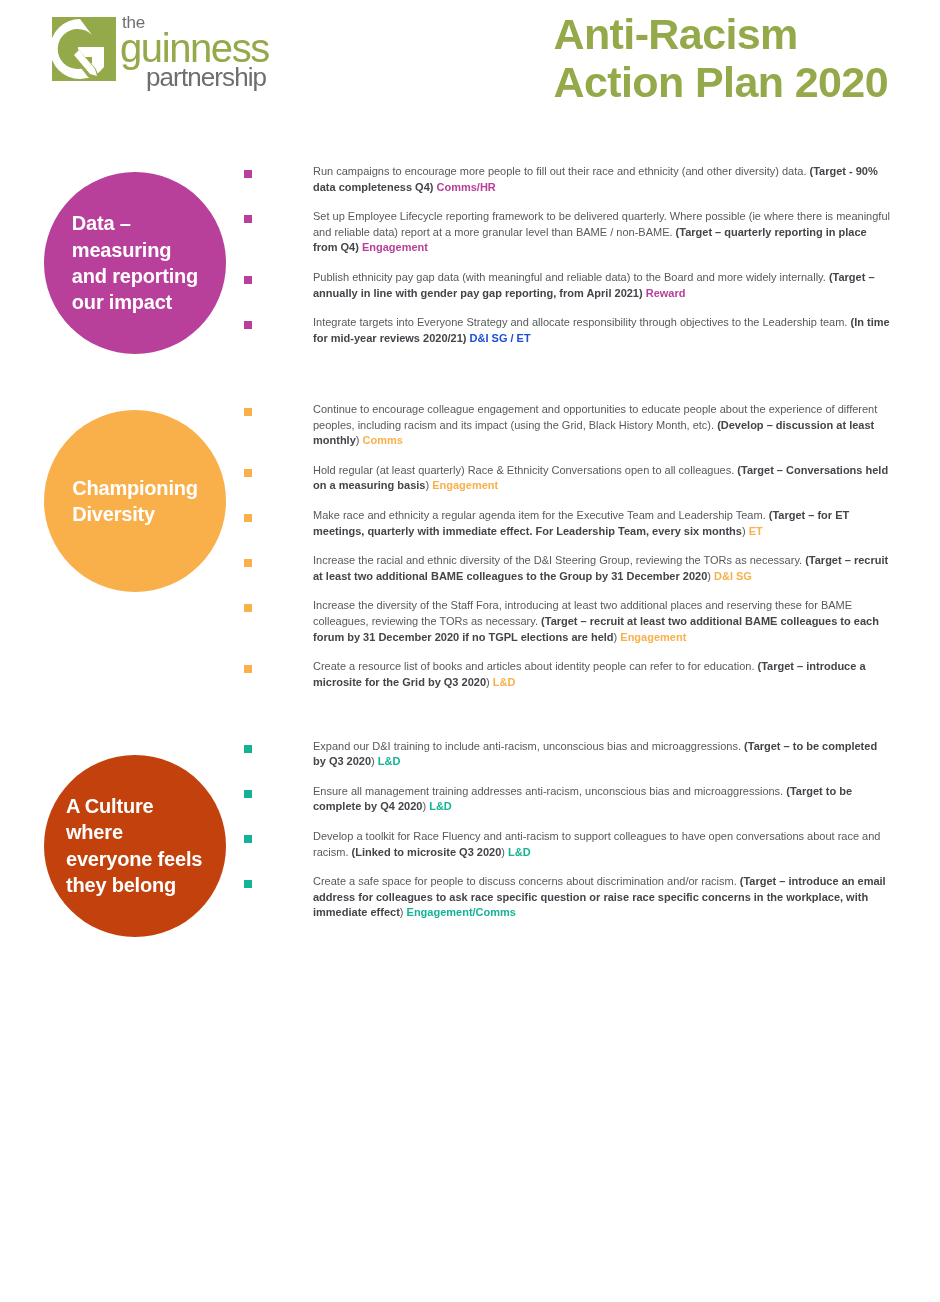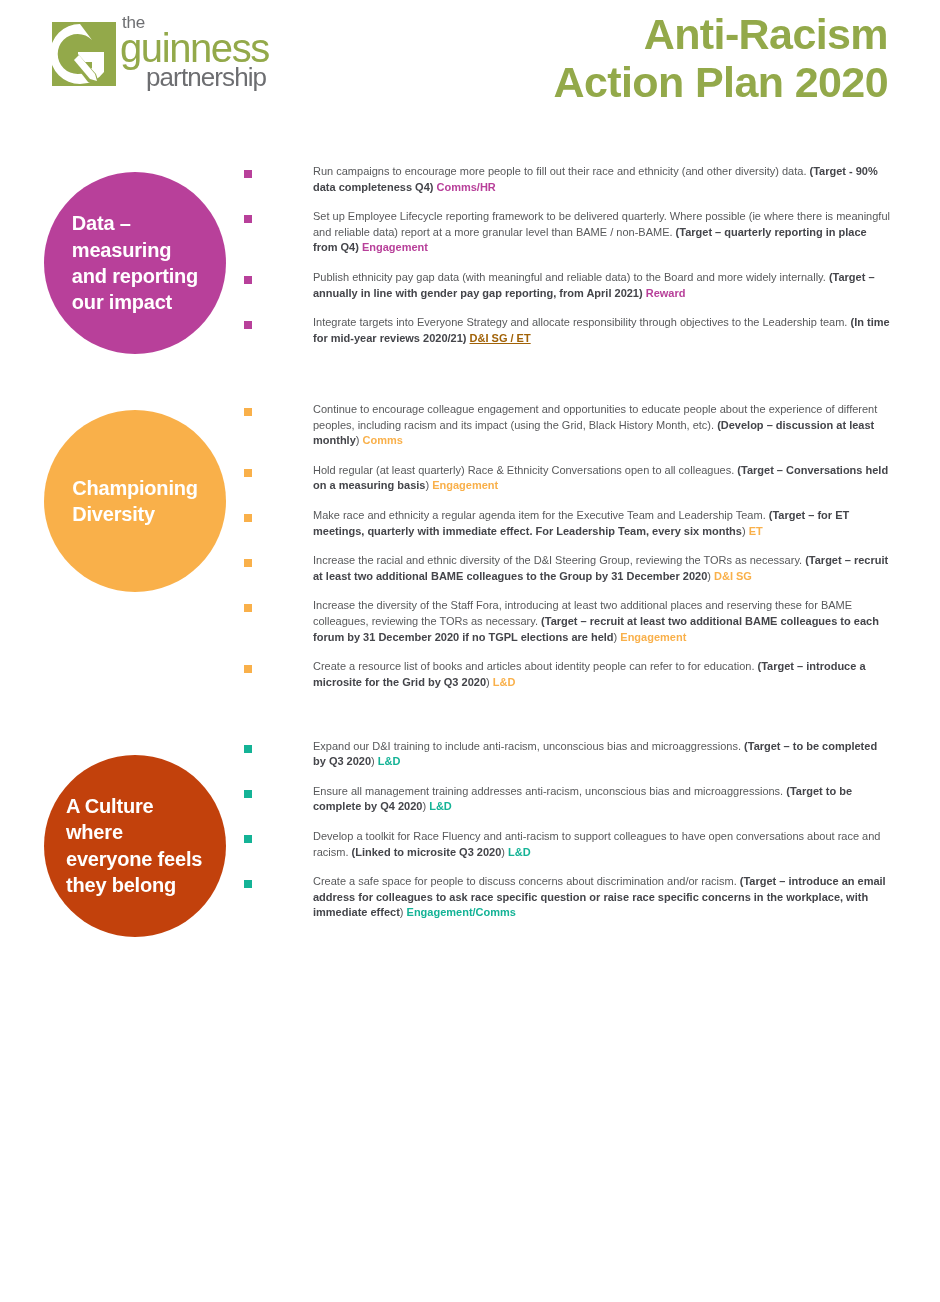--- a/index.html
+++ b/index.html
@@ -22,21 +22,21 @@
     position: relative;
     height: 120px;
     padding: 8px 52px 0 44px;
     display: flex;
     align-items: flex-start;
     justify-content: space-between;
   }
 
   .logo-block {
     display: flex;
-    align-items: flex-end;
+    align-items: center;
     padding-top: 4px;
   }
   .logo-mark {
     width: 72px;
     height: 68px;
     position: relative;
     flex: none;
   }
   .logo-mark svg { display: block; }
 
@@ -65,21 +65,21 @@
     font-size: 26px;
     color: #6d6e71;
     letter-spacing: -0.9px;
     display: block;
     margin-left: 26px;
     margin-top: -3px;
     line-height: 1;
   }
 
   .doc-title {
-    text-align: right;
+    text-align: left;
     color: #93a94a;
     font-weight: bold;
     font-size: 43px;
     line-height: 1.12;
     letter-spacing: -0.6px;
     padding-top: 2px;
   }
   .doc-title .l1 { display: block; }
   .doc-title .l2 { display: block; }
 
@@ -196,21 +196,21 @@
         <div class="bullet">
           <span class="bullet-marker" style="background: rgb(184, 64, 154);"></span>
           <div class="bullet-text"><span>Set up Employee Lifecycle reporting framework to be delivered quarterly. Where possible (ie where there is meaningful and reliable data) report at a more granular level than BAME / non-BAME. </span><b>(Target – quarterly reporting in place from Q4)</b><span> </span><span class="owner" style="color: rgb(184, 64, 154);">Engagement</span></div>
         </div>
         <div class="bullet">
           <span class="bullet-marker" style="background: rgb(184, 64, 154);"></span>
           <div class="bullet-text"><span>Publish ethnicity pay gap data (with meaningful and reliable data) to the Board and more widely internally.  </span><b>(Target – annually in line with gender pay gap reporting, from April 2021)</b><span> </span><span class="owner" style="color: rgb(184, 64, 154);">Reward</span></div>
         </div>
         <div class="bullet">
           <span class="bullet-marker" style="background: rgb(184, 64, 154);"></span>
-          <div class="bullet-text"><span>Integrate targets into Everyone Strategy and allocate responsibility through objectives to the Leadership team. </span><b>(In time for mid-year reviews 2020/21)</b><span> </span><span class="owner" style="color: #a16207; text-decoration: underline;">D&amp;I SG / ET</span></div>
+          <div class="bullet-text"><span>Integrate targets into Everyone Strategy and allocate responsibility through objectives to the Leadership team. </span><b>(In time for mid-year reviews 2020/21)</b><span> </span><span class="owner" style="color: #1d4ed8;">D&amp;I SG / ET</span></div>
         </div>
       </div>
     </div>
     <div class="section section-2">
       <div class="circle-col">
         <div class="circle" style="background: rgb(249, 176, 74); align-items: center;">
           <div>
             <span>Championing</span>
             <span>Diversity</span>
           </div>

